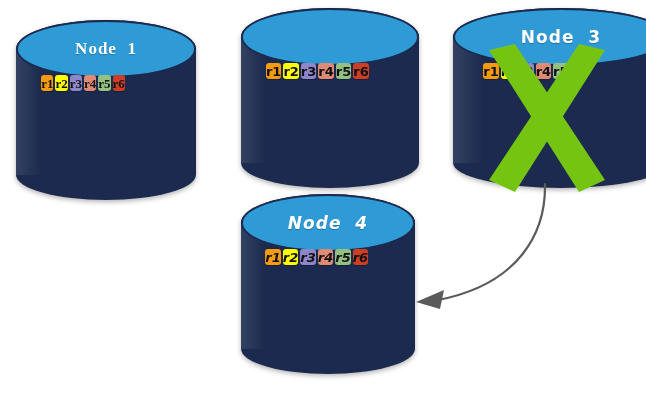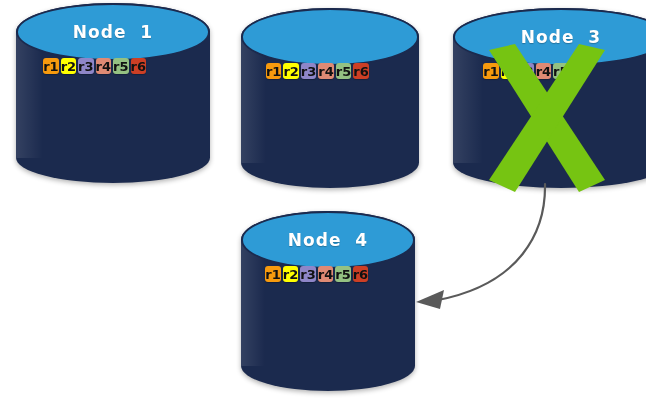--- a/index.html
+++ b/index.html
@@ -88,24 +88,24 @@
     align-items: center;
     justify-content: center;
     font-size: 13px;
     font-weight: bold;
     color: #111111;
     line-height: 1;
     box-shadow: 0 1px 1px rgba(0,0,0,0.25);
   }
 
   
-  #node-1 { left: 16px;  top: 3px;   width: 194px; height: 180px; }
+  #node-1 { left: 16px;  top: 20px;   width: 180px; height: 180px; font-family: Liberation Serif, serif; }
   #node-2 { left: 241px; top: 8px;   width: 178px; height: 180px; }
   #node-3 { left: 453px; top: 8px;   width: 216px; height: 180px; }
-  #node-4 { left: 241px; top: 211px; width: 174px; height: 180px; }
+  #node-4 { left: 241px; top: 194px; width: 174px; height: 180px; font-style: italic; }
 
   #node-1 .rows { top: 55px; }
   #node-2 .rows { top: 55px; }
   #node-3 .rows { top: 55px; }
   #node-4 .rows { top: 55px; }
 
   
   #failure-cross {
     position: absolute;
     left: 485px;

